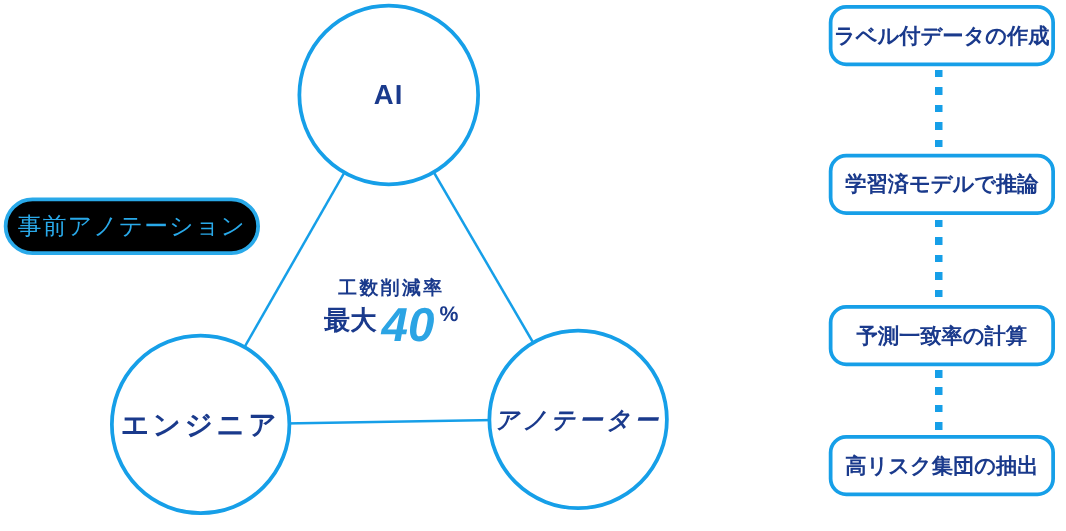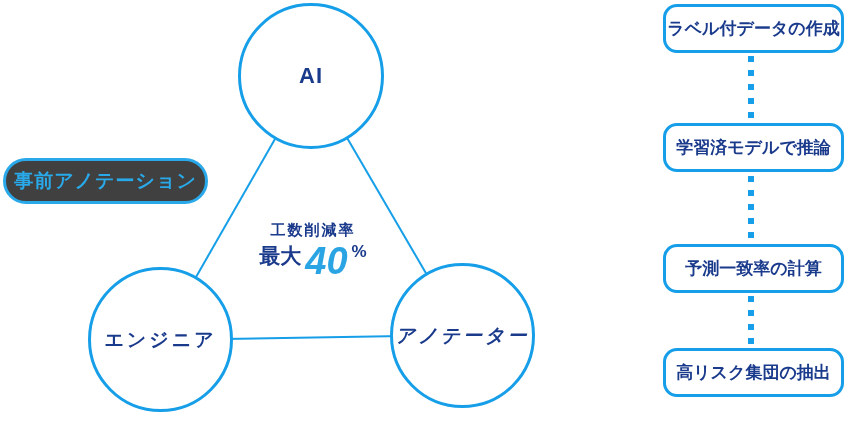--- a/index.html
+++ b/index.html
@@ -20,29 +20,29 @@
   .lines-svg line{stroke:var(--accent);stroke-width:2;}
 
   .circle{
     position:absolute;box-sizing:border-box;
     border:3px solid var(--accent);border-radius:50%;
     background:#fff;z-index:2;
     display:flex;align-items:center;justify-content:center;
     color:var(--navy);font-weight:bold;
   }
   .circle-ai{left:238px;top:3px;width:146px;height:146px;font-size:22px;letter-spacing:1px;}
-  .circle-engineer{left:88px;top:267px;width:145px;height:145px;font-size:19px;letter-spacing:3px;}
+  .circle-engineer{left:88px;top:267px;width:145px;height:145px;font-size:22px;letter-spacing:3px;}
   .circle-annotator{left:390px;top:263px;width:145px;height:145px;font-size:19px;letter-spacing:3px;font-style:italic;}
 
   .pill{
     position:absolute;box-sizing:border-box;
     border:3px solid var(--pill);border-radius:24px;
-    background:#404040;z-index:3;
+    background:#000000;z-index:3;
     display:flex;align-items:center;justify-content:center;
-    color:var(--pill);font-weight:bold;font-size:19px;letter-spacing:1px;
+    color:var(--pill);font-weight:normal;font-size:19px;letter-spacing:1px;
   }
   .pill-left{left:3px;top:158px;width:205px;height:46px;}
   .pill-right{left:428px;top:158px;width:204px;height:46px;}
 
   .center-stat{
     position:absolute;left:240px;top:221px;width:146px;
     text-align:center;z-index:1;
   }
   .stat-title{
     color:var(--navy);font-weight:bold;font-size:15px;letter-spacing:2px;

